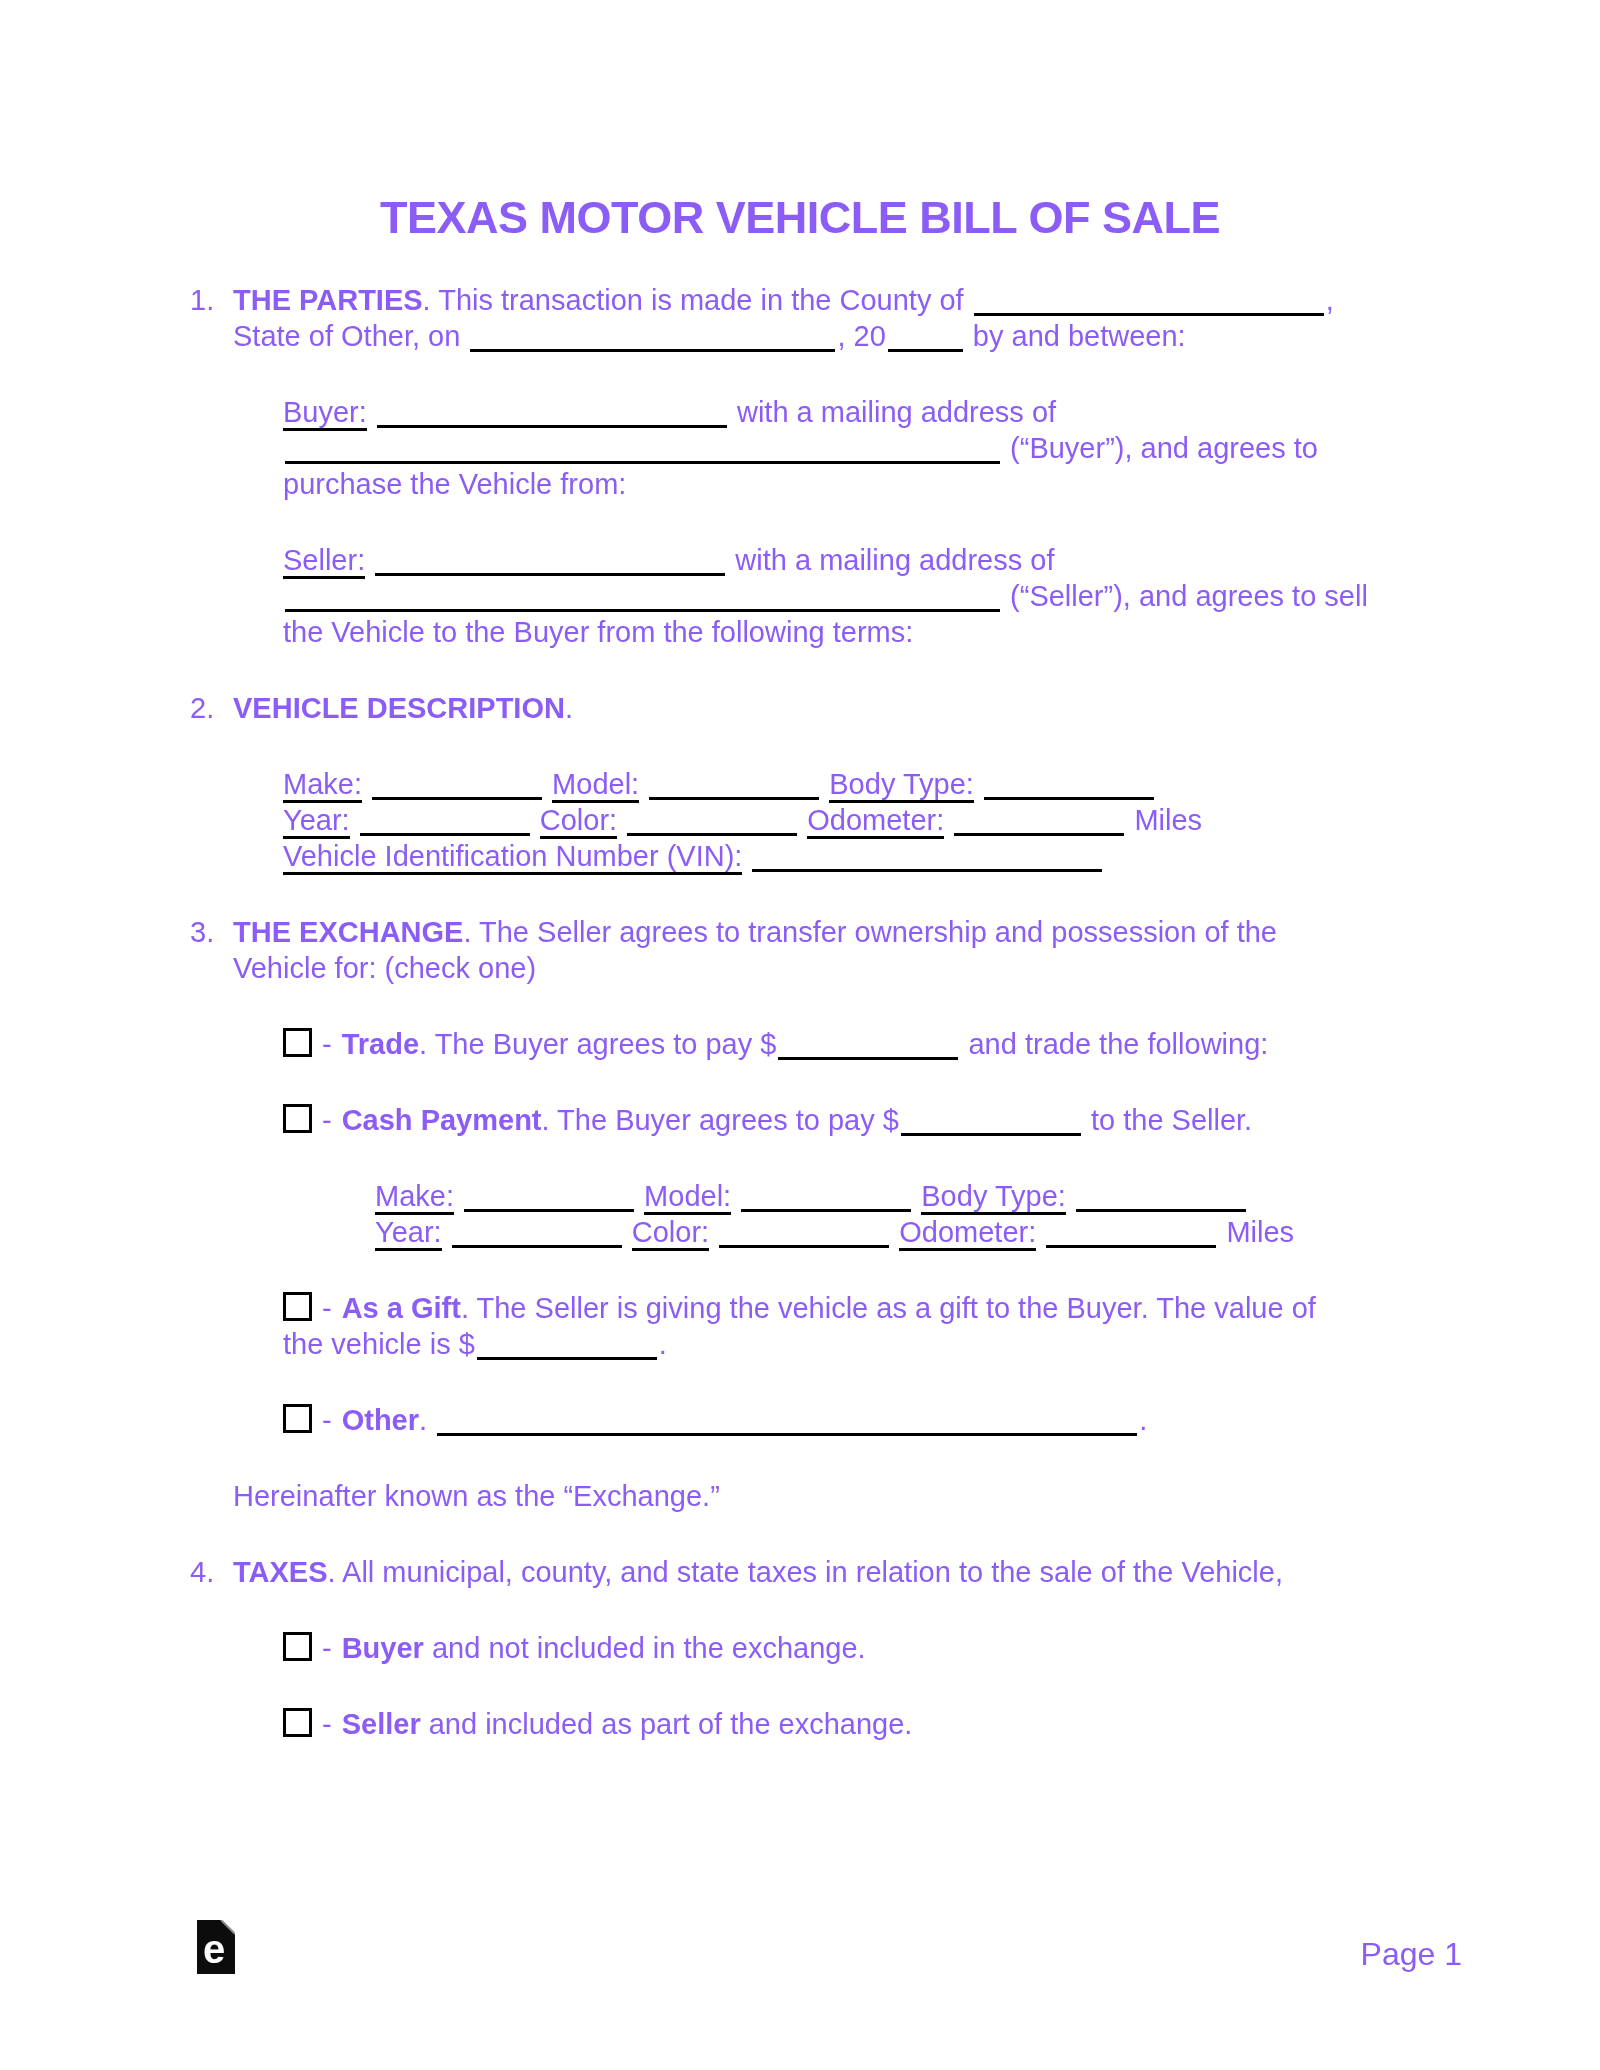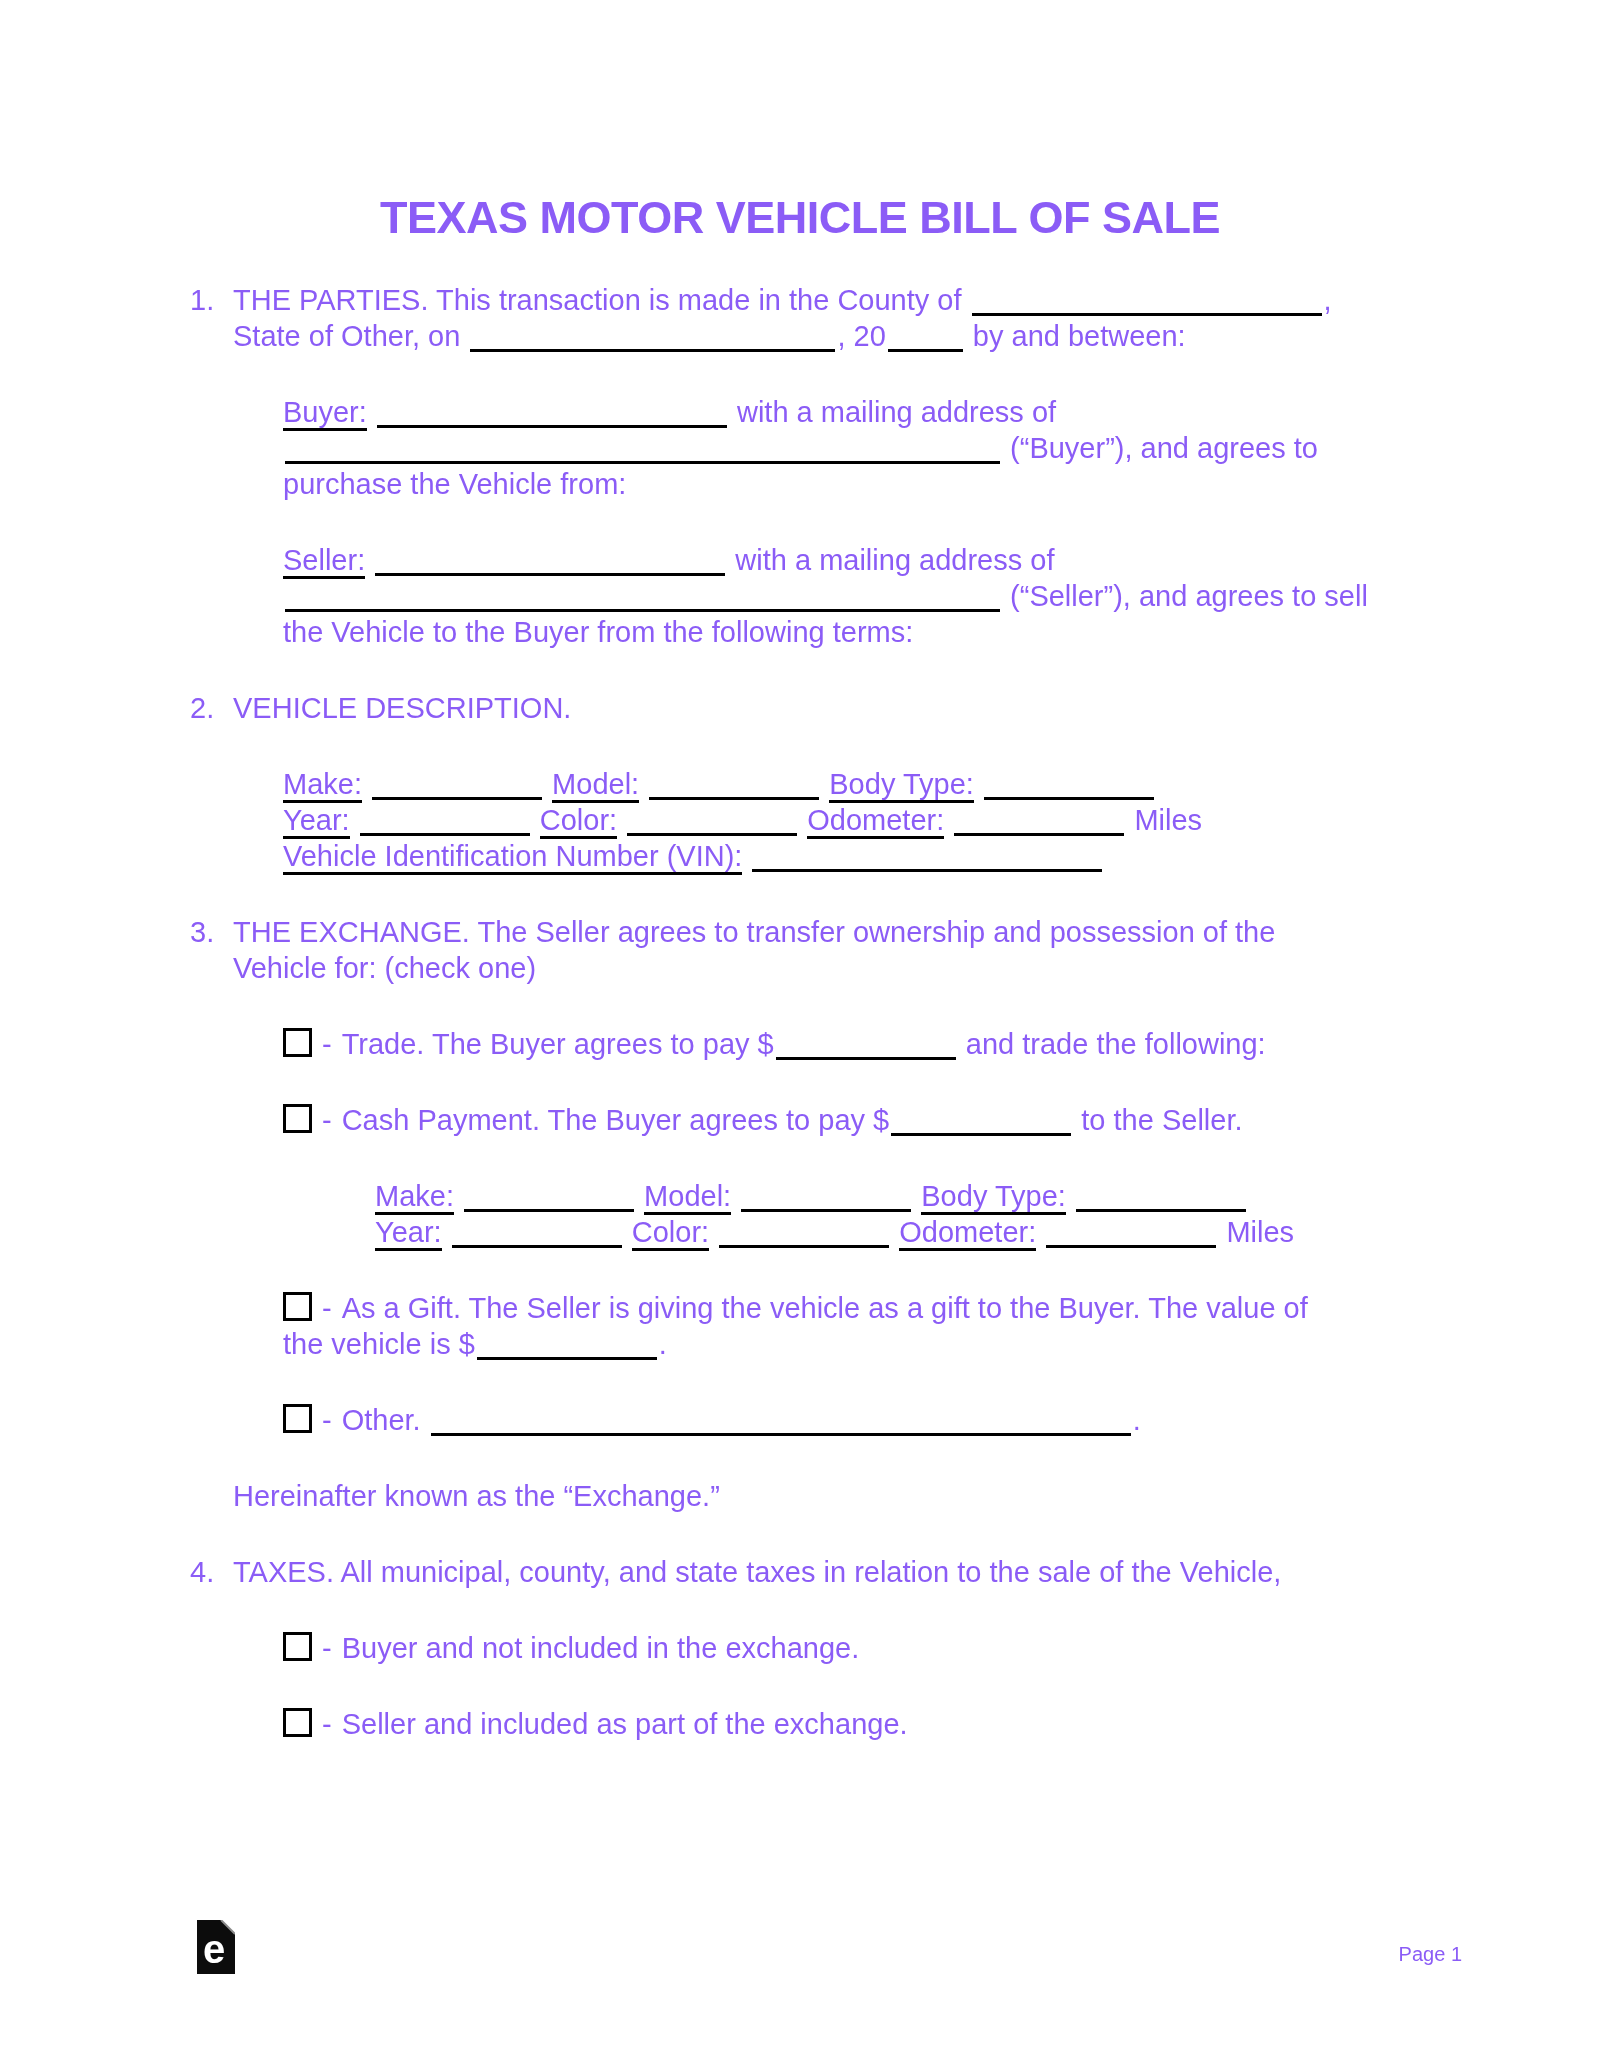--- a/index.html
+++ b/index.html
@@ -18,21 +18,21 @@
     font-weight:bold;
     font-size:45px;line-height:48px;
     letter-spacing:-0.5px;
   }
   .content{margin:0 190px;}
   .num-item{position:relative;margin-left:43px;margin-top:40px;}
   .num{position:absolute;left:-43px;top:0;}
   .sub{margin-left:93px;margin-top:40px;}
   .sub3{margin-left:185px;margin-top:40px;}
   .plain{margin-left:43px;margin-top:40px;}
-  b,.b{font-weight:normal;text-align:right;}
+  b,.b{font-weight:bold;text-align:right;}
   .ul{border-bottom:3px solid #000;}
   .blank{
     display:inline-block;
     height:26px;
     border-bottom:3px solid #000;
     vertical-align:-6px;
     margin:0 2px;
   }
   .w75{width:75px}
   .w170{width:170px}
@@ -44,21 +44,21 @@
   .cb{
     display:inline-block;
     width:23px;height:23px;
     border:3px solid #000;
     vertical-align:-3px;
     background:#fff;
     cursor:pointer;
   }
   .dash{margin:0 10px;}
   .logo{position:absolute;left:197px;top:1920px;width:38px;height:54px;}
-  .page-num{position:absolute;top:1936px;right:138px;font-size:20px;line-height:36px;}
+  .page-num{position:absolute;top:1936px;right:138px;font-size:32px;line-height:36px;}
 </style>
 </head>
 <body>
 
 <div class="page">
 
   <div class="title">TEXAS MOTOR VEHICLE BILL OF SALE</div>
 
   <div class="content">
 

